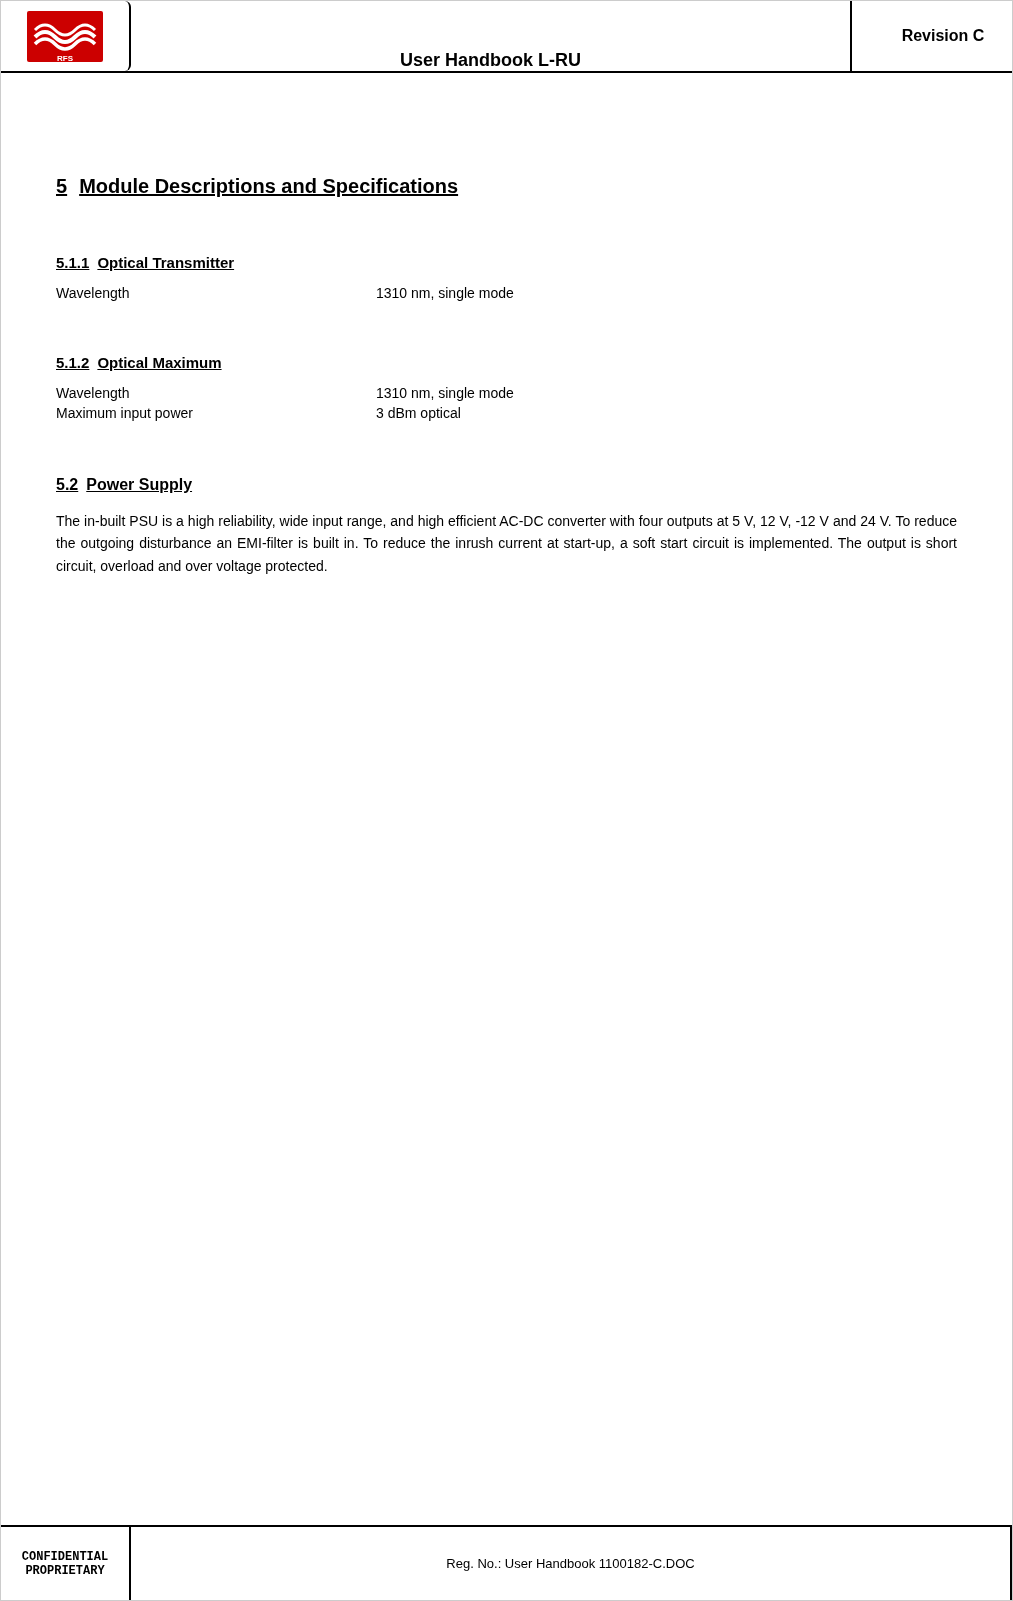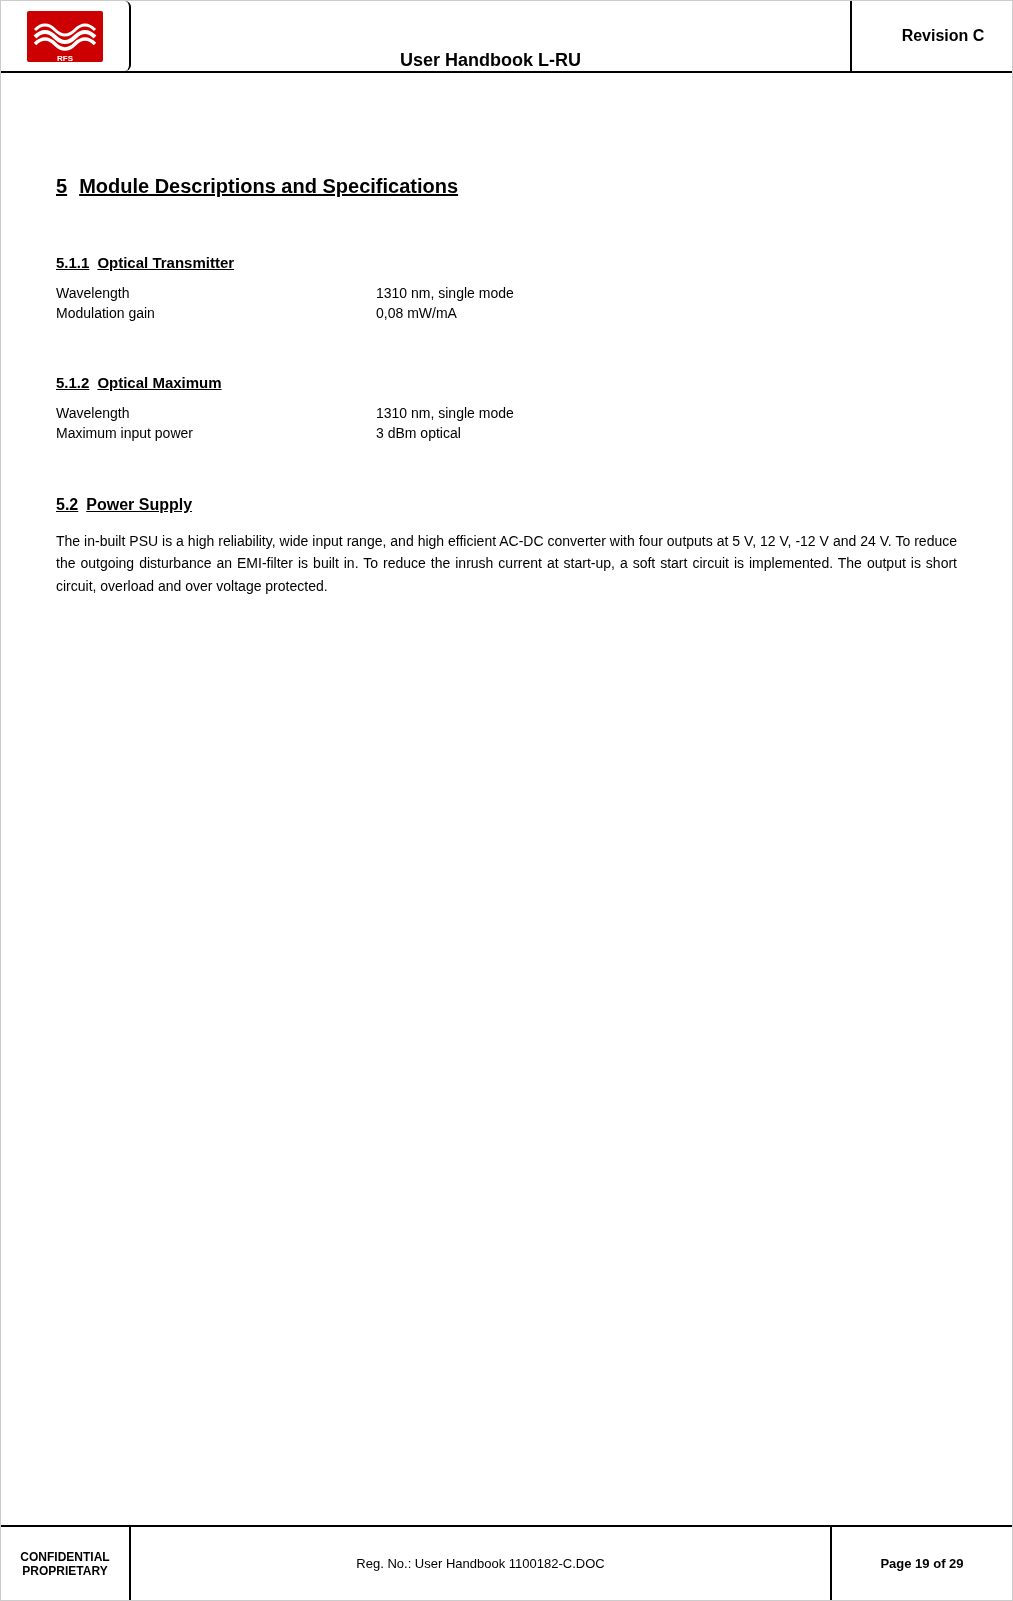--- a/index.html
+++ b/index.html
@@ -154,20 +154,21 @@
     .footer-confidential {
       width: 130px;
       border-right: 2px solid #000;
       display: flex;
       flex-direction: column;
       align-items: center;
       justify-content: center;
       font-size: 12px;
       font-weight: bold;
       padding: 5px;
+      font-family: Liberation Mono, monospace;
     }
 
     .footer-reg {
       flex: 1;
       display: flex;
       align-items: center;
       justify-content: center;
       border-right: 2px solid #000;
       font-size: 13px;
     }
@@ -218,24 +219,20 @@
     <div class="section-gap-sm"></div>
 
     <div class="sub-subsection-heading">
       <span class="subsubsec-num">5.1.1</span><span>Optical Transmitter</span>
     </div>
 
     <div class="spec-table">
       <div class="spec-row">
         <div class="spec-label">Wavelength</div>
         <div class="spec-value">1310 nm, single mode</div>
-      </div>
-      <div class="spec-row">
-        <div class="spec-label">Modulation gain</div>
-        <div class="spec-value">0,08 mW/mA</div>
       </div>
     </div>
 
     <div class="section-gap"></div>
 
     <div class="sub-subsection-heading">
       <span class="subsubsec-num">5.1.2</span><span>Optical Maximum</span>
     </div>
 
     <div class="spec-table">
@@ -260,18 +257,15 @@
   </div>
 
   <div class="footer">
     <div class="footer-confidential">
       <span>CONFIDENTIAL</span>
       <span>PROPRIETARY</span>
     </div>
     <div class="footer-reg">
       <span>Reg. No.: User Handbook 1100182-C.DOC</span>
     </div>
-    <div class="footer-page">
-      <span>Page 19 of 29</span>
-    </div>
   </div>
 
 </div>
 
 </body></html>

